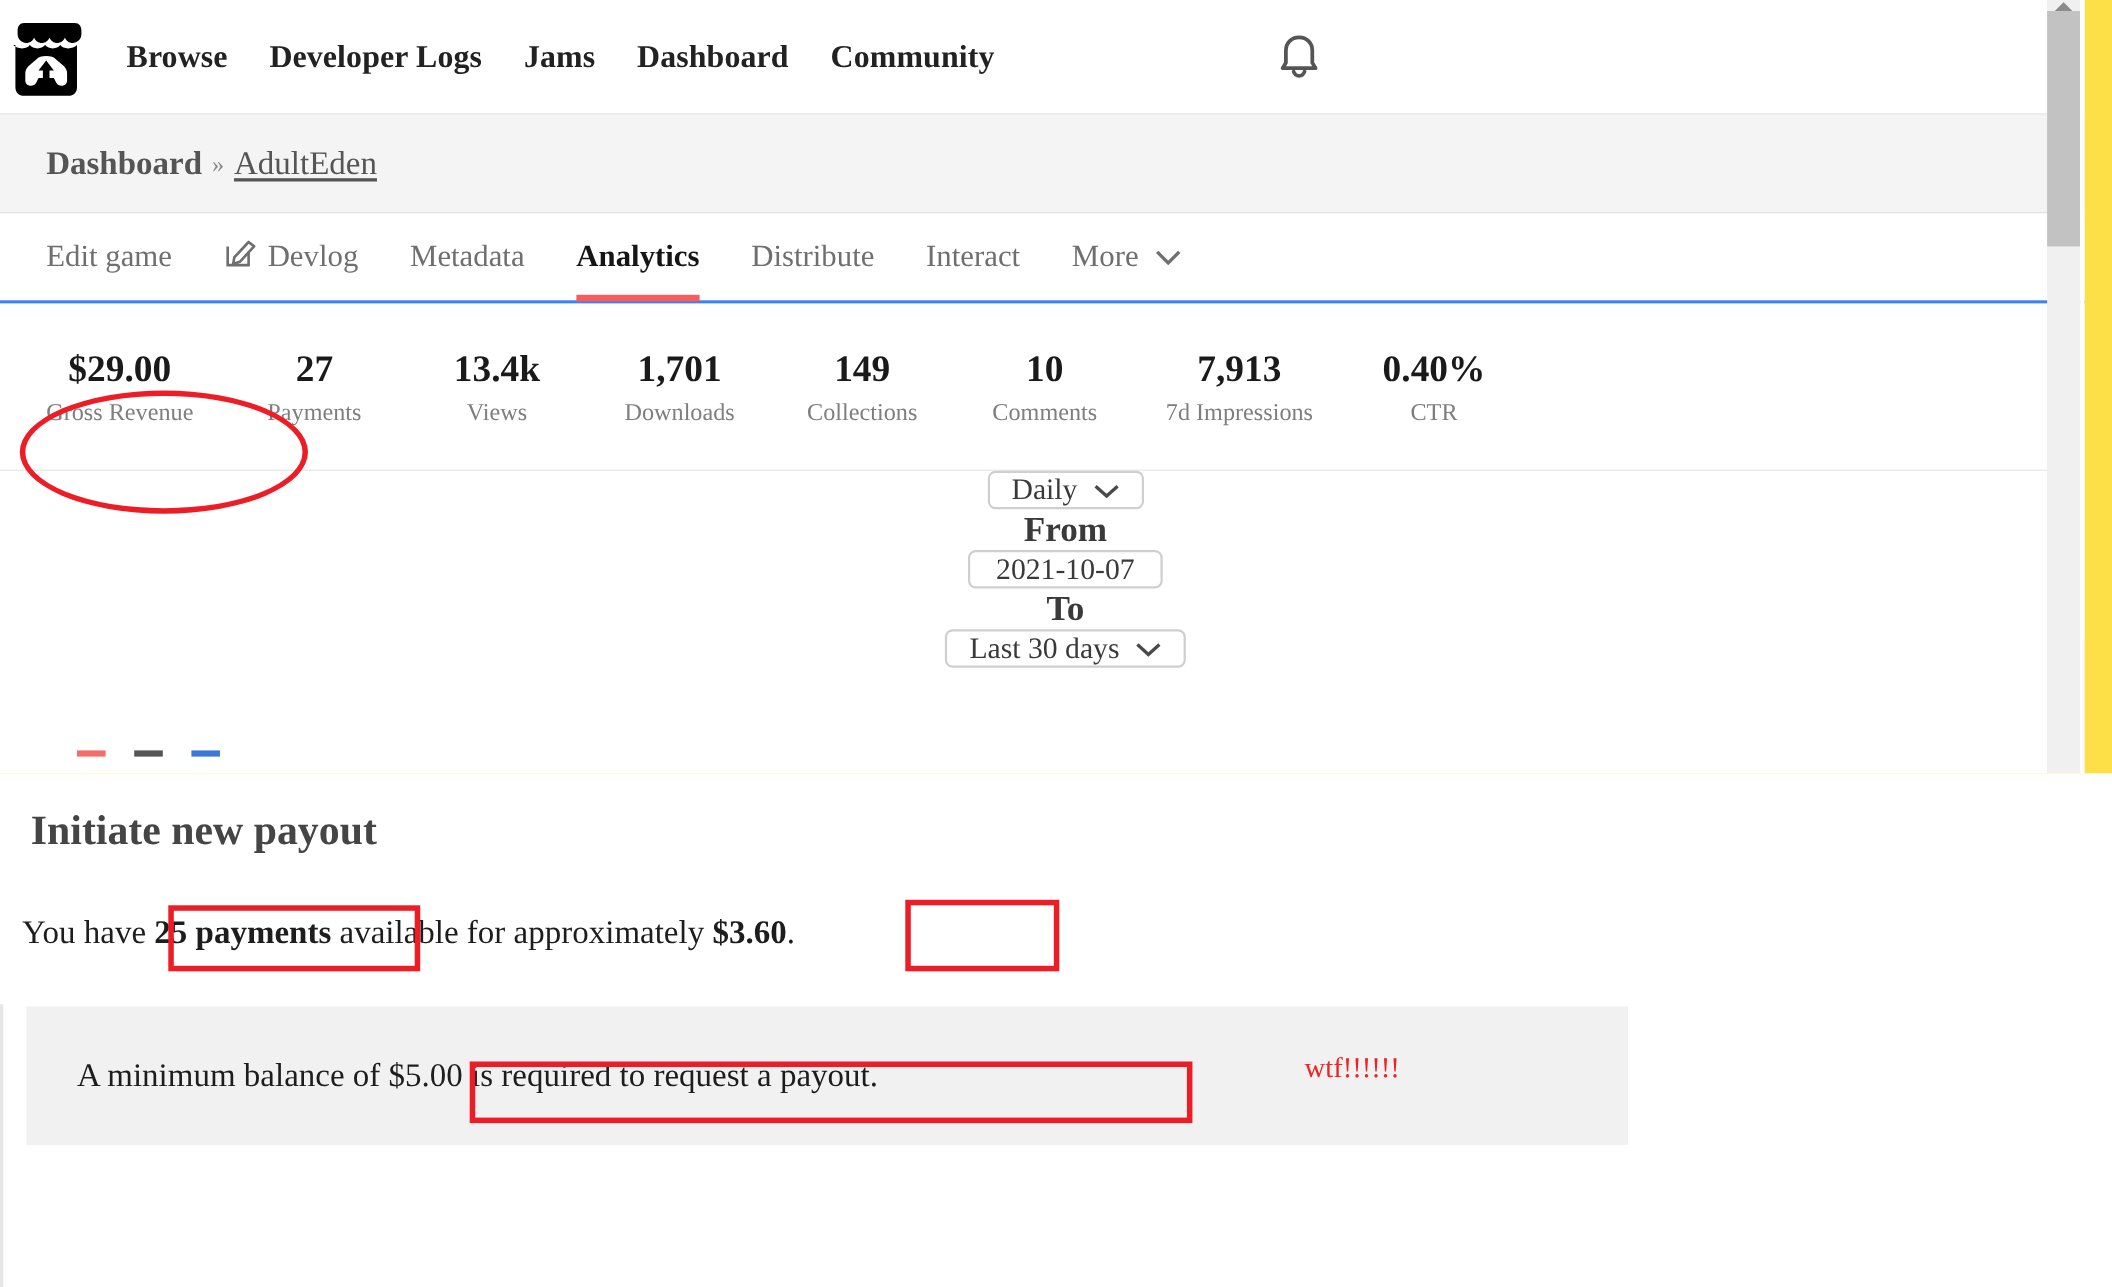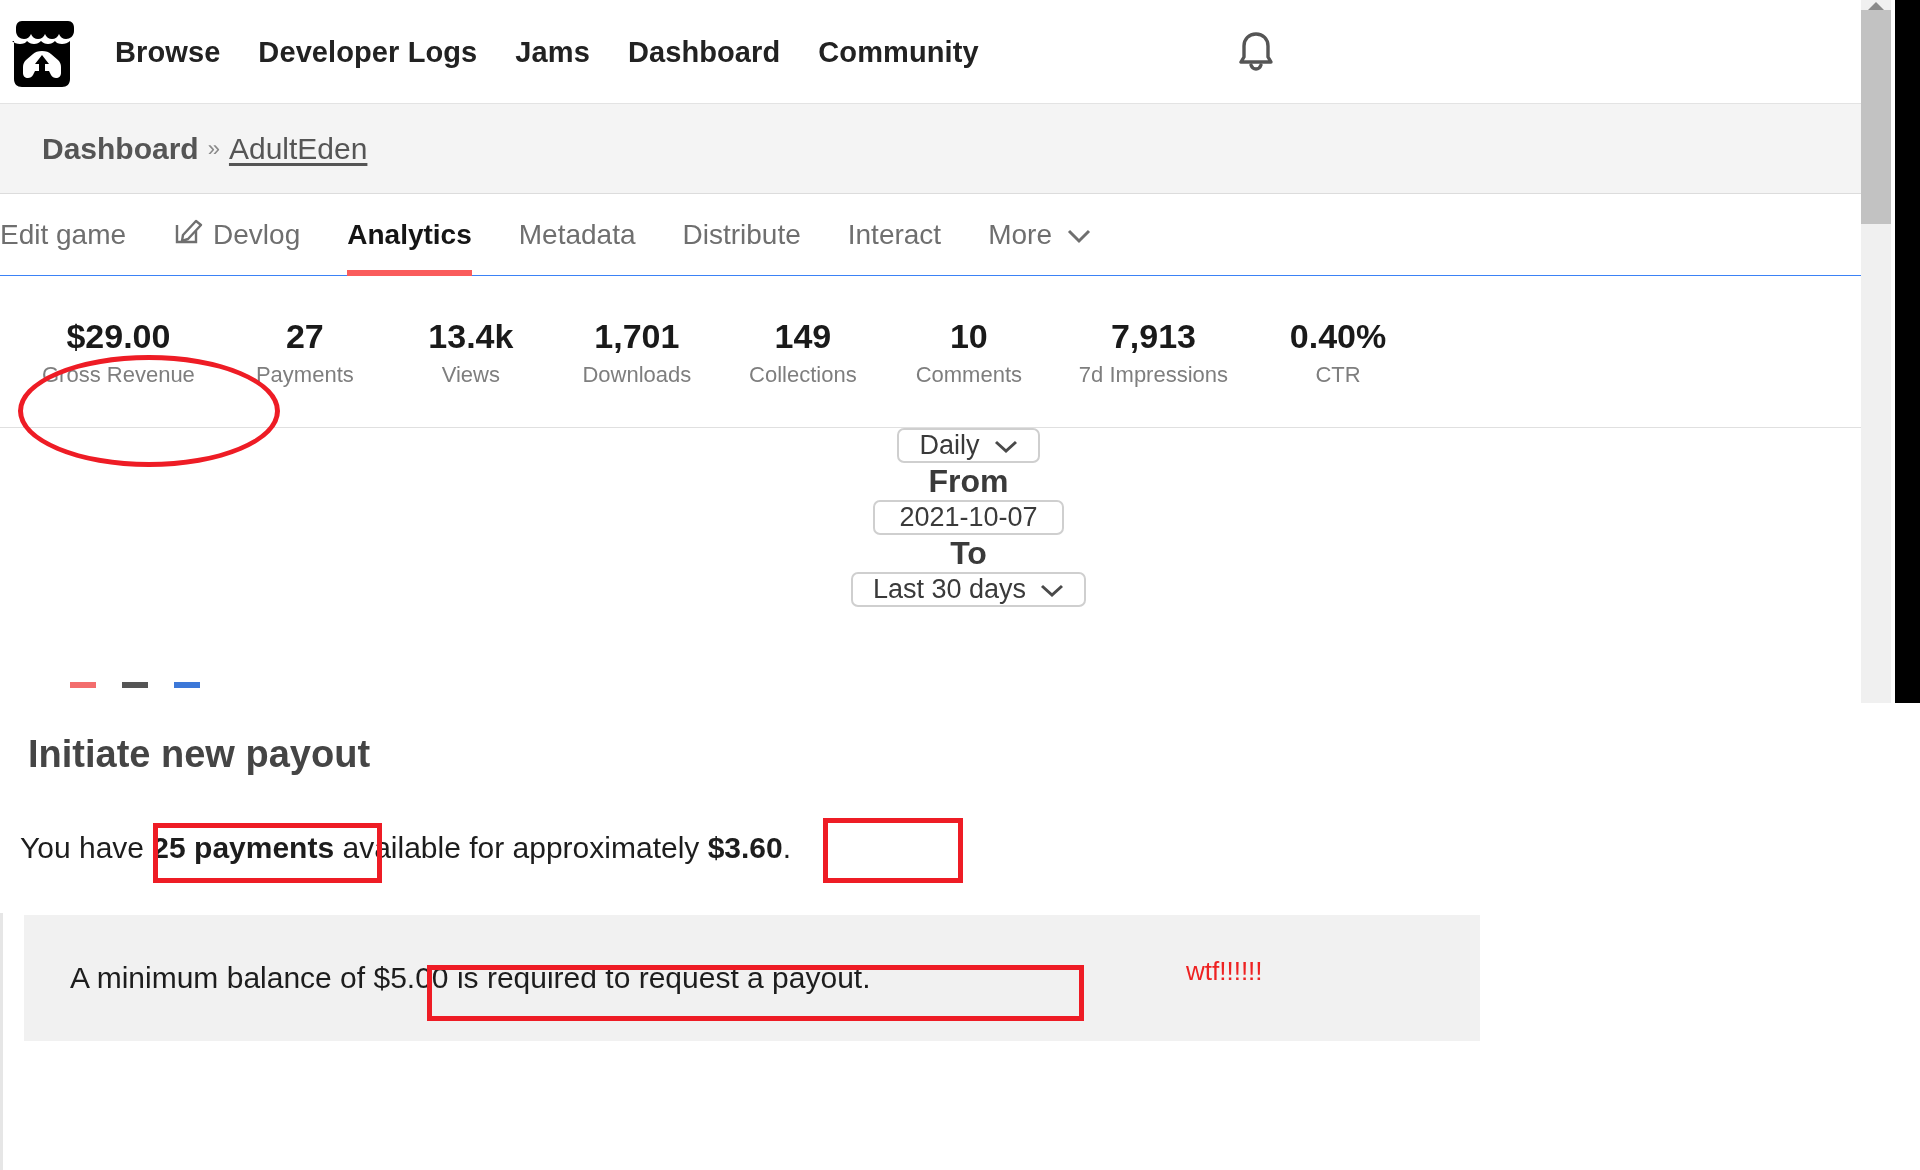--- a/index.html
+++ b/index.html
@@ -2,21 +2,21 @@
 <html><head>
 <meta charset="utf-8">
 <style>
   * { box-sizing: border-box; margin: 0; padding: 0; }
   html, body {
     width: 1920px; height: 1170px;
     background: #ffffff;
     font-family: "Liberation Sans", sans-serif;
     overflow: hidden;
   }
-  #page { position: relative; width: 1920px; height: 1077px; background:#000000; }
+  #page { position: relative; width: 1920px; height: 1077px; background:#fde047;font-family:Liberation Serif, serif; }
 
   
   .pane-top {
     position: absolute; left:0; top:0; width: 1895px; height: 703px;
     background:#fff; overflow:hidden;
   }
 
   
   .navbar {
     position:relative; height: 104px; width:100%;
@@ -49,22 +49,22 @@
   .crumb-root { font-size:30px; font-weight:700; color:#555555; }
   .crumb-sep { font-size:22px; color:#8a8a8a; margin:0 9px; }
   .crumb-current {
     font-size:30px; font-weight:400; color:#555555;
     text-decoration:underline; text-underline-offset:4px; cursor:pointer;
   }
 
   
   .tabbar {
     position:relative; height: 82px; background:#ffffff;
-    display:flex; align-items:center; 
-    border-bottom:1px solid #3b82f6;
+    display:flex; align-items:center; padding-left: 42px;
+    border-bottom:3px solid #3b82f6;
   }
   .tab {
     position:relative; display:flex; align-items:center; gap:10px;
     font-size:28px; color:#6f6f6f; margin-right: 47px;
     height: 100%; cursor:pointer; white-space:nowrap;
   }
   .tab.active { color:#151515; font-weight:700; }
   .tab.active::after {
     content:""; position:absolute; left:0; right:0; bottom:-1px;
     height:6px; background:#fa5c5c;
@@ -197,25 +197,25 @@
       </div>
       <div class="tab">
         <span>
           <svg width="30" height="32" viewBox="0 0 30 32" aria-hidden="true">
             <path d="M4 10v17h19V16" fill="none" stroke="#6f6f6f" stroke-width="2.4"></path>
             <path d="M10 20l13-14 5 4-13 14-6 2z" fill="none" stroke="#6f6f6f" stroke-width="2.4" stroke-linejoin="round"></path>
           </svg>
         </span>
         <span>Devlog</span>
       </div>
+      <div class="tab">
+        <span>Metadata</span>
+      </div>
       <div class="tab active">
         <span>Analytics</span>
-      </div>
-      <div class="tab">
-        <span>Metadata</span>
       </div>
       <div class="tab">
         <span>Distribute</span>
       </div>
       <div class="tab">
         <span>Interact</span>
       </div>
       <div class="tab">
         <span>More</span>
         <span class="chev">

